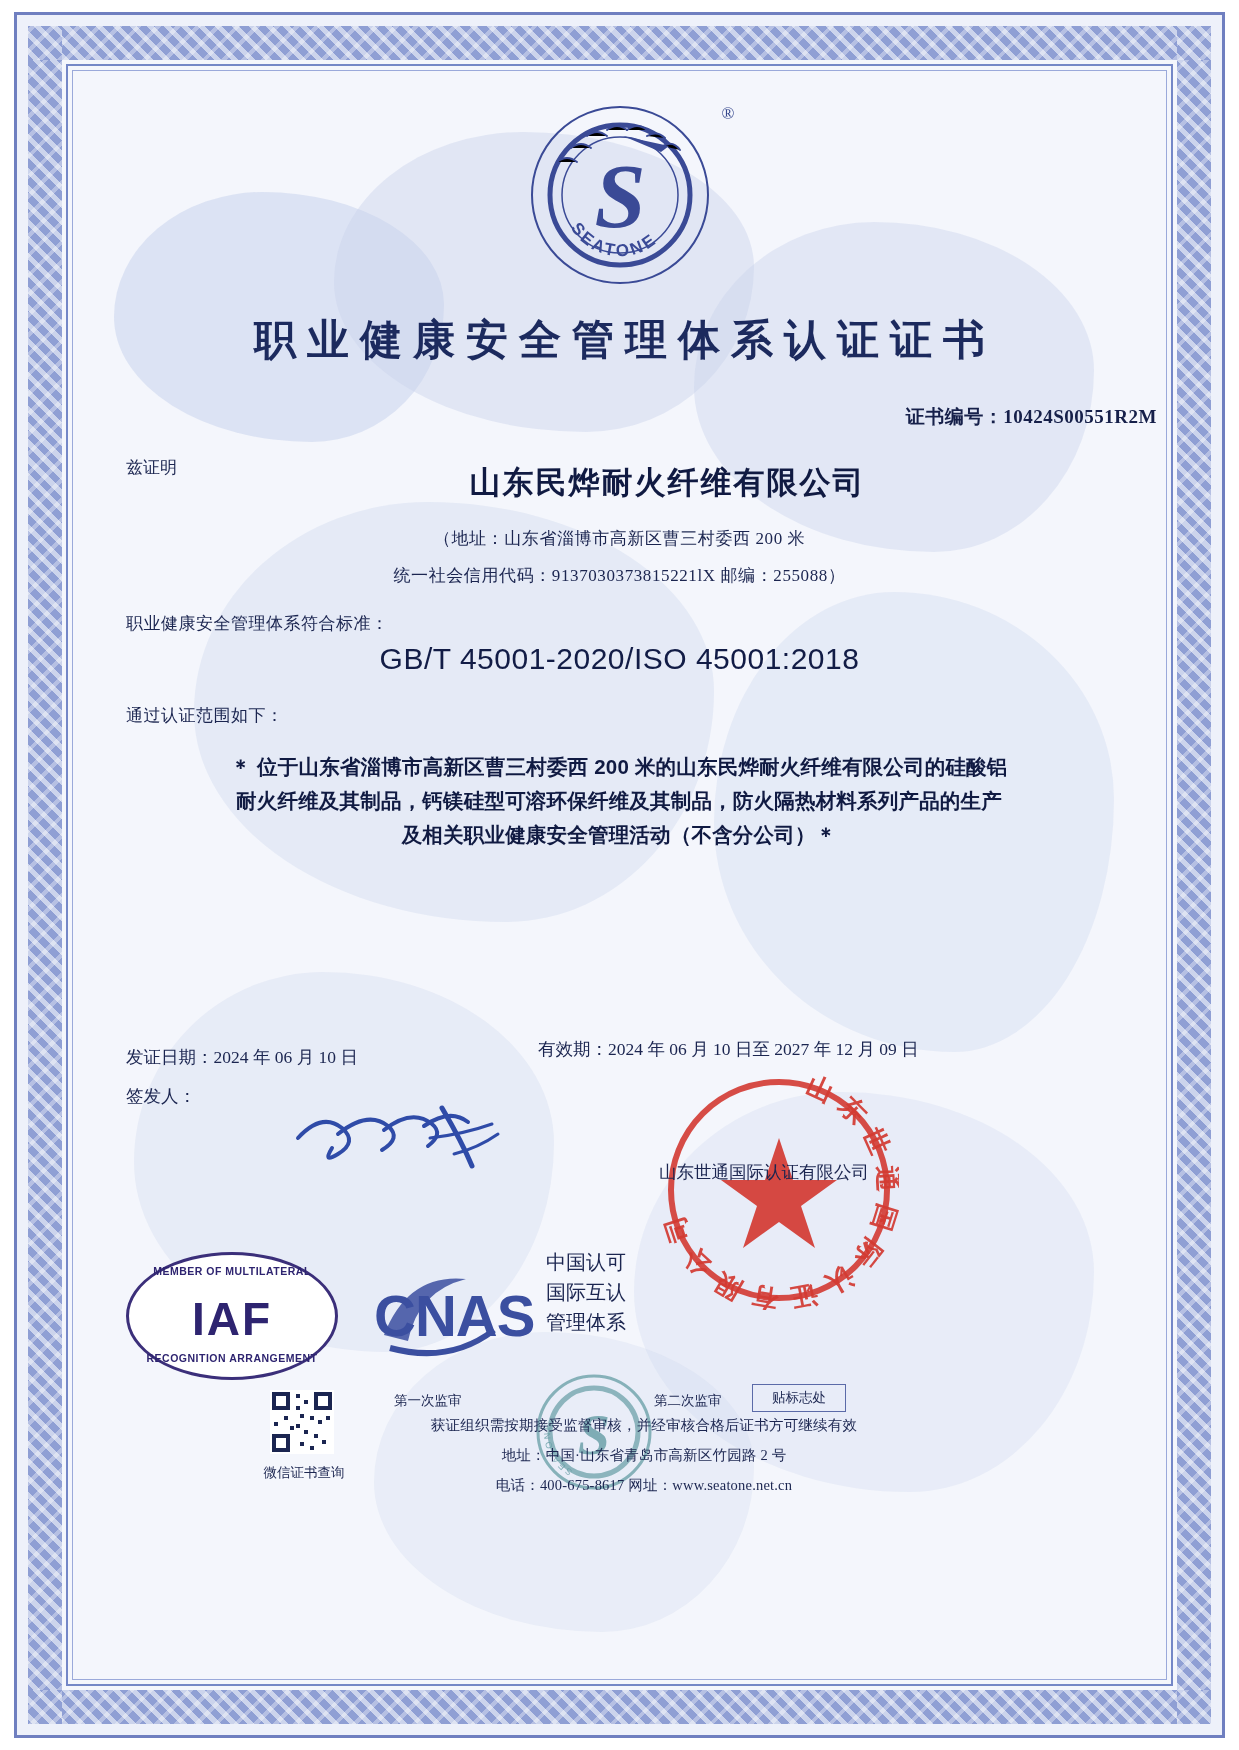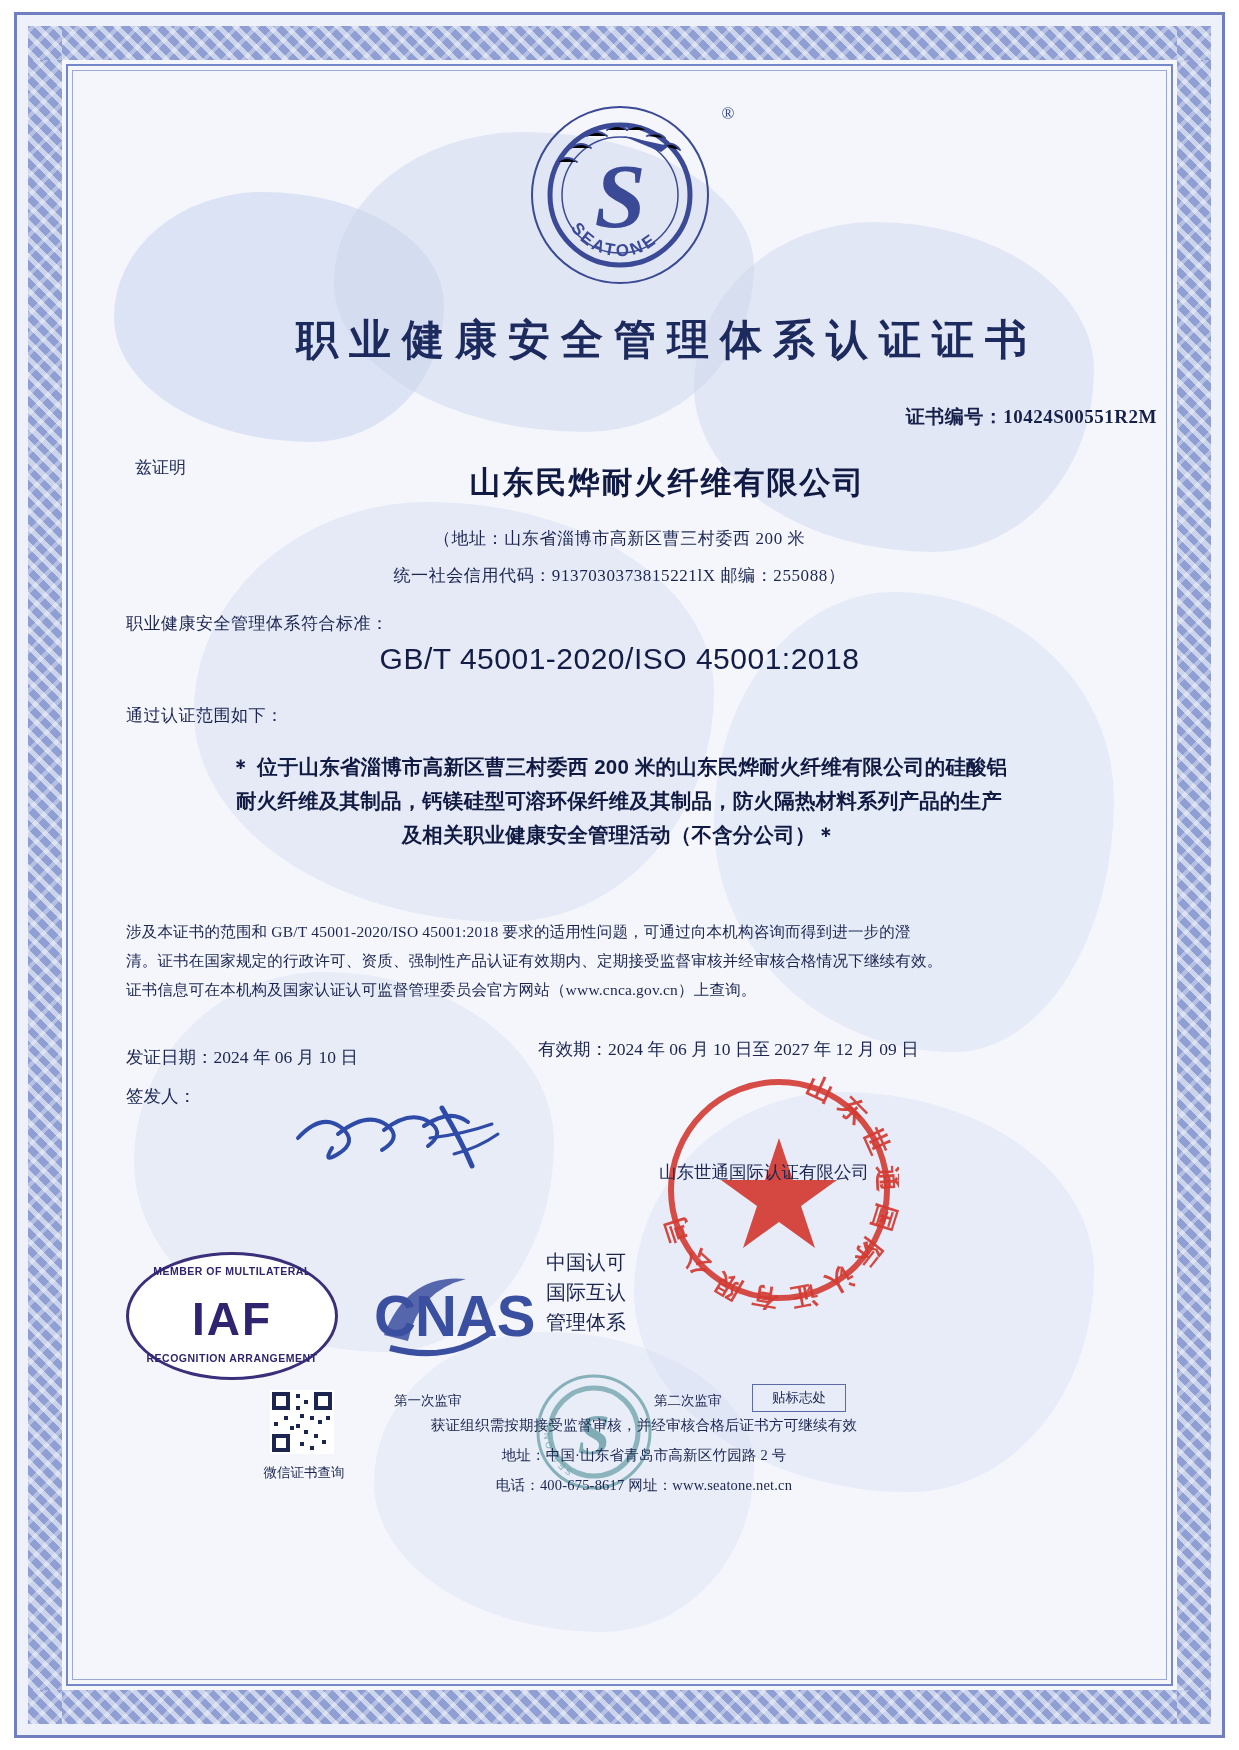--- a/index.html
+++ b/index.html
@@ -116,37 +116,36 @@
     position: absolute;
     left: 0; top: 240px;
     width: 1091px;
     text-align: center;
     font-family: "Liberation Serif", serif;
     font-weight: bold;
     font-size: 42px;
     letter-spacing: 11px;
     color: #1c2a5e;
     text-indent: 11px;
-    padding-left: 42px;
   }
 
   .cert-no {
     position: absolute;
     right: 8px; top: 332px;
     font-family: "Liberation Serif", serif;
     font-size: 19px;
     color: #16204a;
     font-weight: bold;
     letter-spacing: .5px;
   }
   .cert-no .lbl { font-weight: bold; }
 
   .lbl-hereby {
     position: absolute;
-    left: 61px; top: 384px;
+    left: 52px; top: 384px;
     font-size: 17px;
     color: #1b2550;
     font-family: "Liberation Serif", serif;
   }
 
   .company {
     position: absolute;
     left: 0; top: 390px;
     width: 1187px;
     text-align: center;
@@ -459,25 +458,20 @@
     <div class="lbl-standard">职业健康安全管理体系符合标准：</div>
     <div class="standard">GB/T 45001-2020/ISO 45001:2018</div>
 
     <div class="lbl-scope">通过认证范围如下：</div>
     <div class="scope">
       <div>＊ 位于山东省淄博市高新区曹三村委西 200 米的山东民烨耐火纤维有限公司的硅酸铝</div>
       <div>耐火纤维及其制品，钙镁硅型可溶环保纤维及其制品，防火隔热材料系列产品的生产</div>
       <div>及相关职业健康安全管理活动（不含分公司）＊</div>
     </div>
 
-    <div class="note">
-      <div>涉及本证书的范围和 GB/T 45001-2020/ISO 45001:2018 要求的适用性问题，可通过向本机构咨询而得到进一步的澄</div>
-      <div>清。证书在国家规定的行政许可、资质、强制性产品认证有效期内、定期接受监督审核并经审核合格情况下继续有效。</div>
-      <div>证书信息可在本机构及国家认证认可监督管理委员会官方网站（www.cnca.gov.cn）上查询。</div>
-    </div>
 
     <div class="dates">
       <span class="issue">发证日期：2024 年 06 月 10 日</span>
       <span class="valid">有效期：2024 年 06 月 10 日至 2027 年 12 月 09 日</span>
     </div>
 
     <div class="signer">签发人：</div>
 
     <div class="signature">
       <svg width="250" height="90" viewBox="0 0 250 90" aria-hidden="true">

